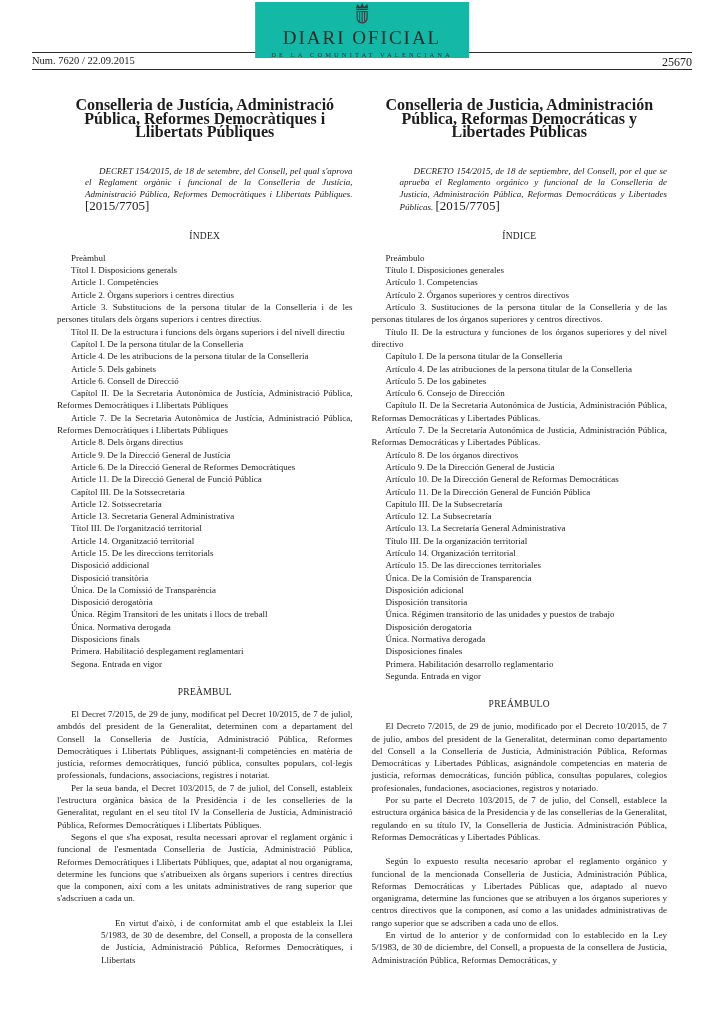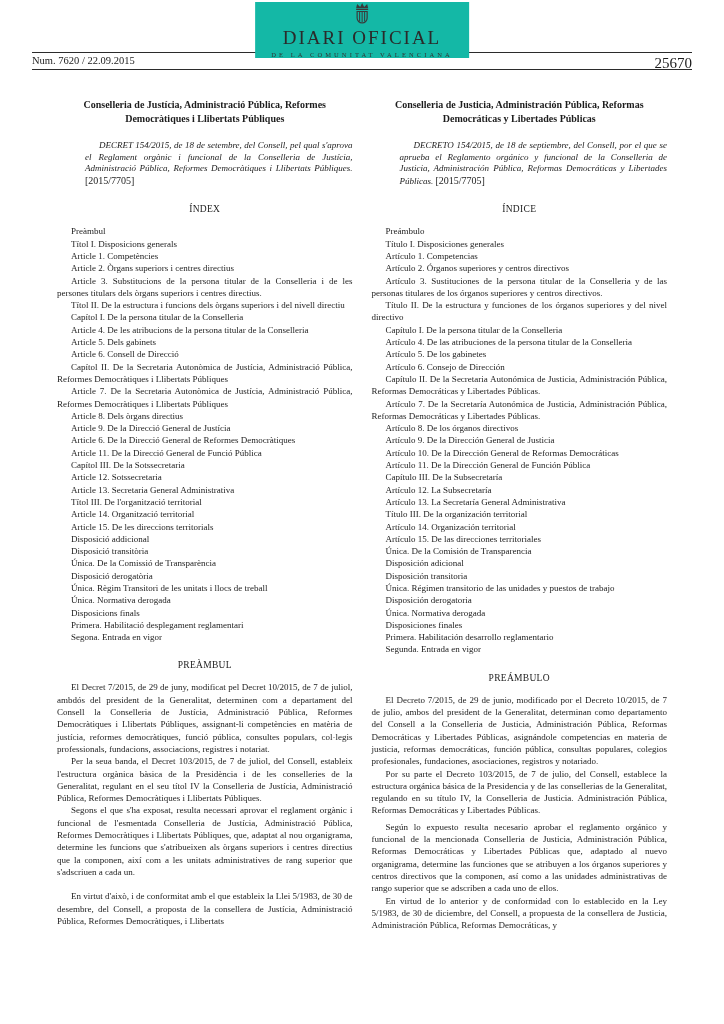--- a/index.html
+++ b/index.html
@@ -12,65 +12,65 @@
     -webkit-font-smoothing: antialiased;
   }
   .page { width: 724px; height: 1024px; padding: 0 32px; background: #fff; }
 
   
   .page-header { position: relative; height: 84px; }
   .rule { position: absolute; left: 0; right: 0; height: 1px; background: #2b2b2b; }
   .rule-top { top: 52px; }
   .rule-bottom { top: 69px; }
   .issue-number { position: absolute; left: 0; top: 55px; font-size: 10.5px; }
-  .page-number { position: absolute; right: 0; top: 55px; font-size: 15px; }
+  .page-number { position: absolute; right: 0; top: 55px; font-size: 12px; }
   .masthead {
     position: absolute; left: 50%; transform: translateX(-50%);
     top: 2px; background: #14b8a6; padding: 0 16px; text-align: center; z-index: 2;
   }
   .crest { display: block; margin: 0 auto 1px; }
   .masthead-title {
     font-size: 19px; letter-spacing: 2px; color: #2a2a2a;
     font-family: "Liberation Serif", serif; white-space: nowrap;
   }
   .masthead-sub {
     font-size: 6.5px; letter-spacing: 3.1px; color: #333;
     margin-top: 2px; white-space: nowrap;
   }
 
   
   .columns { display: flex; gap: 19px; padding: 14px 25px 0; }
   .col { flex: 1; min-width: 0; }
 
   .col-title {
-    font-size: 10px; font-weight: bold; text-align: center;
-    line-height: 13.5px; margin-bottom: 15px;
+    font-size: 16px; font-weight: bold; text-align: center;
+    line-height: 13.5px; margin-bottom: 27px;
   }
   .decree {
     margin-left: 28px; font-style: italic;
     font-size: 9px; line-height: 11.6px;
     text-align: justify; text-indent: 14px;
   }
-  .decree-ref { font-style: normal; font-size: 10px; }
+  .decree-ref { font-style: normal; font-size: 13px; }
 
   .section-heading {
     text-align: center; font-weight: normal; font-size: 9.5px;
     letter-spacing: 0.3px; margin: 17px 0 11px;
   }
   .index-item {
     font-size: 9px; line-height: 12.3px;
     text-indent: 14px; text-align: justify;
   }
   .body-para {
     font-size: 9px; line-height: 12.3px;
     text-indent: 14px; text-align: justify;
   }
   
-  .col-left  .body-paragraphs .body-para:nth-child(4) { margin-top: 12px; }
-  .col-right .body-paragraphs .body-para:nth-child(3) { margin-top: 4px; }
+  .col-left  .body-paragraphs .body-para:nth-child(4) { margin-top: 12px; margin-left: 44px; }
+  .col-right .body-paragraphs .body-para:nth-child(3) { margin-top: 12px; }
 </style>
 </head>
 <body>
 
 <div class="page">
 
   <header class="page-header">
     <div class="rule rule-top"></div>
     <div class="rule rule-bottom"></div>
     <div class="issue-number">Num. 7620 / 22.09.2015</div>

